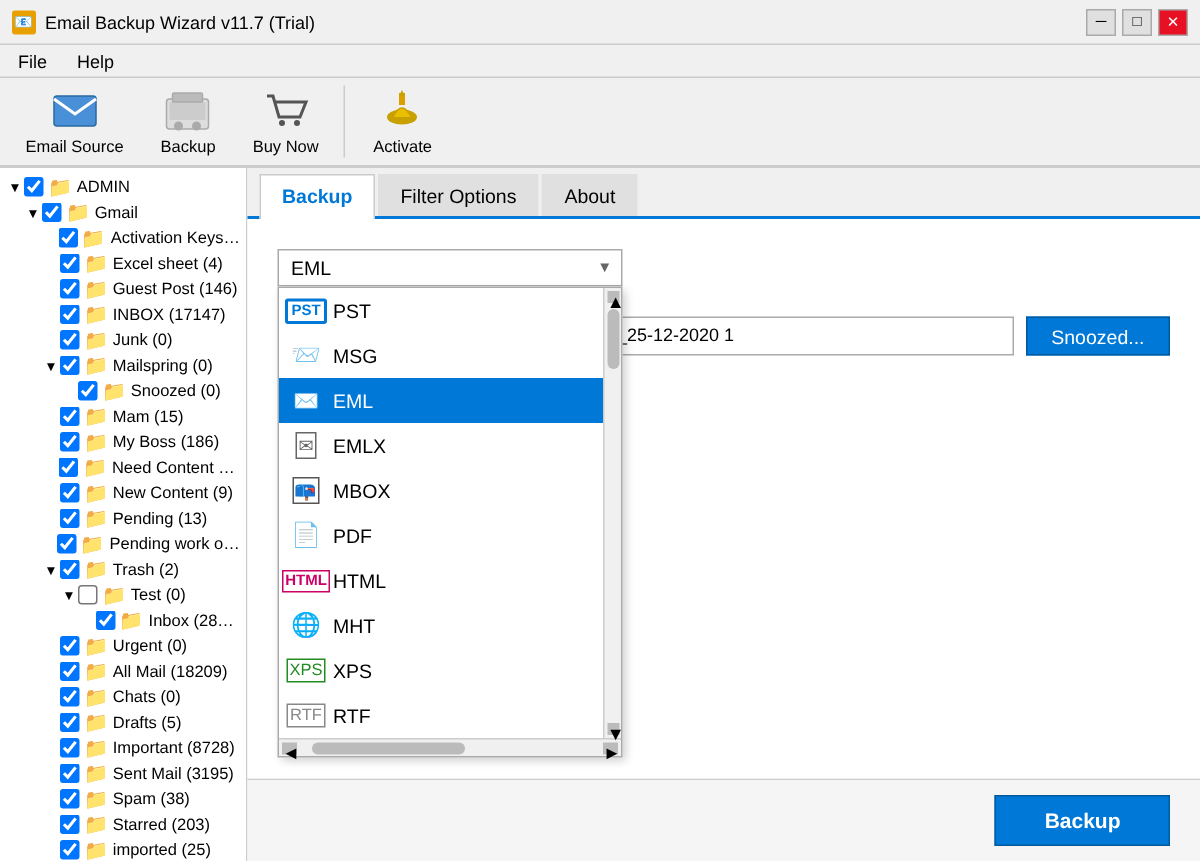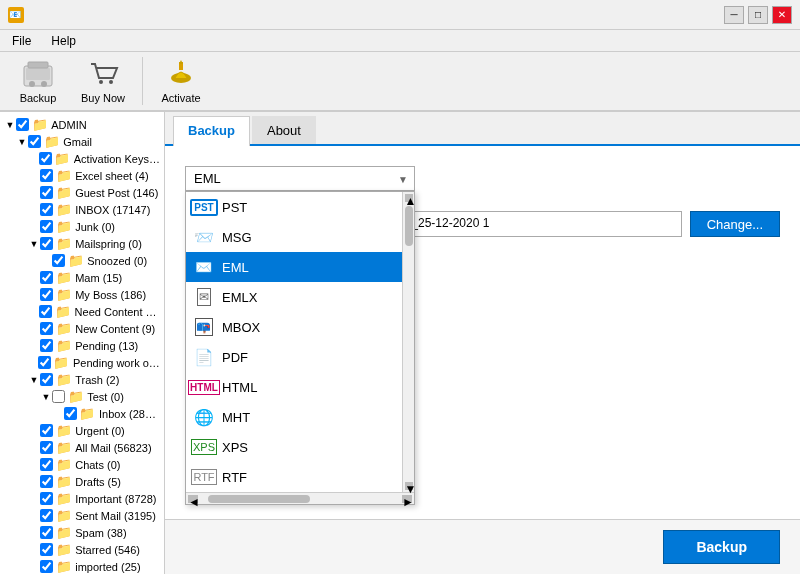--- a/index.html
+++ b/index.html
@@ -79,34 +79,44 @@
     .left-panel::-webkit-scrollbar { width: 8px; }
     .left-panel::-webkit-scrollbar-track { background: #f0f0f0; }
     .left-panel::-webkit-scrollbar-thumb { background: #bbb; border-radius: 4px; }
   </style>
 </head>
 <body>
 
 <div class="title-bar">
   <div class="title-bar-left">
     <span class="title-bar-icon">📧</span>
+    <span>Email Backup Wizard v11.7 (Trial)</span>
   </div>
   <div class="title-bar-buttons">
     <div class="title-bar-btn">─</div>
     <div class="title-bar-btn">□</div>
     <div class="title-bar-btn close">✕</div>
   </div>
 </div>
 
 <div class="menu-bar">
   <span class="menu-item">File</span>
   <span class="menu-item">Help</span>
 </div>
 
 <div class="toolbar">
+  <div class="toolbar-btn">
+    <div class="toolbar-icon">
+      <svg width="32" height="32" viewBox="0 0 32 32">
+        <rect x="2" y="6" width="28" height="20" rx="2" fill="#4a90d9" stroke="#2a6aa0" stroke-width="1"></rect>
+        <polyline points="2,8 16,18 30,8" fill="none" stroke="#fff" stroke-width="2"></polyline>
+      </svg>
+    </div>
+    <span class="toolbar-label">Email Source</span>
+  </div>
   <div class="toolbar-btn">
     <div class="toolbar-icon">
       <svg width="32" height="32" viewBox="0 0 32 32">
         <rect x="2" y="8" width="28" height="20" rx="2" fill="#ddd" stroke="#aaa" stroke-width="1"></rect>
         <circle cx="10" cy="26" r="3" fill="#aaa"></circle>
         <circle cx="22" cy="26" r="3" fill="#aaa"></circle>
         <rect x="4" y="10" width="24" height="12" rx="1" fill="#ccc"></rect>
         <rect x="6" y="4" width="20" height="6" rx="1" fill="#bbb" stroke="#aaa"></rect>
       </svg>
     </div>
@@ -252,21 +262,21 @@
         <div class="tree-item" style="padding-left: 28px;">
           <span style="display:inline-block; width:12px;"></span>
           <input type="checkbox" class="tree-checkbox" checked="" style="">
           <span class="folder-icon" style="color:#f0a000;">📁</span>
           <span class="tree-label">Urgent (0)</span>
         </div>
         <div class="tree-item" style="padding-left: 28px;">
           <span style="display:inline-block; width:12px;"></span>
           <input type="checkbox" class="tree-checkbox" checked="" style="">
           <span class="folder-icon" style="color:#f0a000;">📁</span>
-          <span class="tree-label">All Mail (56823)</span>
+          <span class="tree-label">All Mail (18209)</span>
         </div>
         <div class="tree-item" style="padding-left: 28px;">
           <span style="display:inline-block; width:12px;"></span>
           <input type="checkbox" class="tree-checkbox" checked="" style="">
           <span class="folder-icon" style="color:#f0a000;">📁</span>
           <span class="tree-label">Chats (0)</span>
         </div>
         <div class="tree-item" style="padding-left: 28px;">
           <span style="display:inline-block; width:12px;"></span>
           <input type="checkbox" class="tree-checkbox" checked="" style="">
@@ -288,35 +298,36 @@
         <div class="tree-item" style="padding-left: 28px;">
           <span style="display:inline-block; width:12px;"></span>
           <input type="checkbox" class="tree-checkbox" checked="" style="">
           <span class="folder-icon" style="color:#f0a000;">📁</span>
           <span class="tree-label">Spam (38)</span>
         </div>
         <div class="tree-item" style="padding-left: 28px;">
           <span style="display:inline-block; width:12px;"></span>
           <input type="checkbox" class="tree-checkbox" checked="" style="">
           <span class="folder-icon" style="color:#f0a000;">📁</span>
-          <span class="tree-label">Starred (546)</span>
+          <span class="tree-label">Starred (203)</span>
         </div>
         <div class="tree-item" style="padding-left: 28px;">
           <span style="display:inline-block; width:12px;"></span>
           <input type="checkbox" class="tree-checkbox" checked="" style="">
           <span class="folder-icon" style="color:#f0a000;">📁</span>
           <span class="tree-label">imported (25)</span>
         </div>
       </div>
   </div>
 
   <div class="right-panel">
 
     <div class="tabs">
       <div class="tab active">Backup</div>
+      <div class="tab">Filter Options</div>
       <div class="tab">About</div>
     </div>
 
     <div class="content-area">
 
       <div class="form-row">
         <div class="form-control">
           <div class="dropdown-container">
             <div class="dropdown-display">EML</div>
 
@@ -403,21 +414,21 @@
             </div>
           </div>
         </div>
       </div>
 
 
       <div class="form-row">
         <div class="form-label">Destination Path :</div>
         <div class="form-control" style="display:flex; align-items:center;">
           <div class="destination-input">Wizard_25-12-2020 1</div>
-          <button class="change-btn">Change...</button>
+          <button class="change-btn">Snoozed...</button>
         </div>
       </div>
 
     </div>
 
     <div class="bottom-bar">
       <button class="backup-btn">Backup</button>
     </div>
 
   </div>

